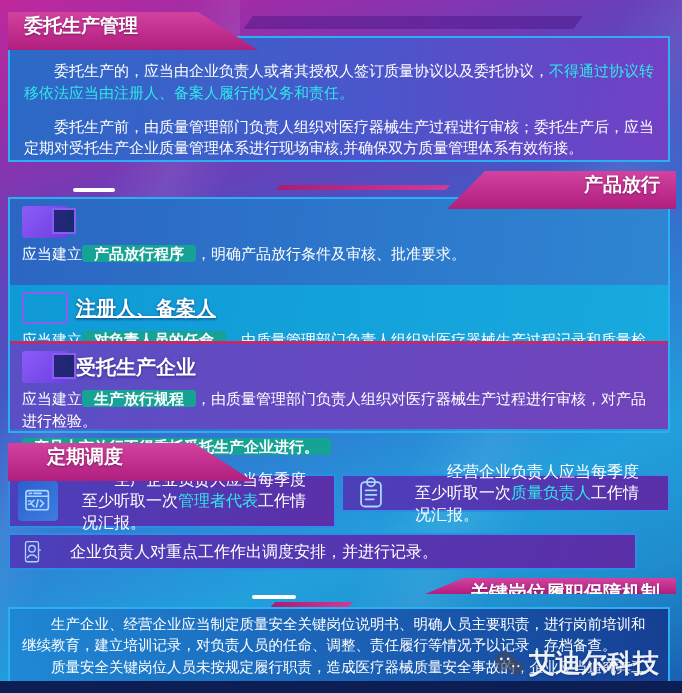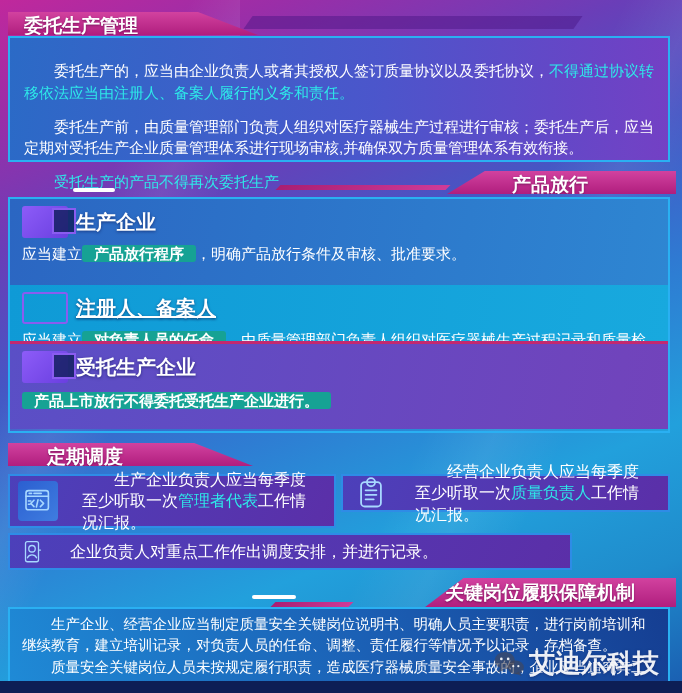--- a/index.html
+++ b/index.html
@@ -8,29 +8,29 @@
     position:relative;width:682px;height:693px;overflow:hidden;
     background:linear-gradient(158deg,#c0289c 0%,#9a2ea8 12%,#6a3eb8 26%,#4656c4 40%,#2f7ad2 55%,#22a0dc 72%,#1f8ccc 86%,#1a5cb0 100%);
     color:#fff;
   }
   .streak{position:absolute;pointer-events:none;}
   .streak.a{left:-60px;top:0;width:300px;height:693px;background:linear-gradient(115deg,rgba(255,255,255,0) 40%,rgba(255,255,255,.08) 50%,rgba(255,255,255,0) 60%);}
   .streak.b{left:300px;top:0;width:400px;height:693px;background:linear-gradient(115deg,rgba(255,255,255,0) 45%,rgba(255,255,255,.07) 55%,rgba(255,255,255,0) 65%);}
   .stripe-dark{position:absolute;left:248px;top:16px;width:330px;height:13px;background:rgba(70,20,130,.45);transform:skewX(-35deg);}
 
   
-  .banner{position:absolute;height:23px;line-height:28px;font-size:19px;font-weight:bold;
+  .banner{position:absolute;height:38px;line-height:28px;font-size:19px;font-weight:bold;
     background:linear-gradient(180deg,#d2429f 0%,#b01e7e 100%);color:#fff;z-index:5;
     text-shadow:0 1px 2px rgba(60,0,50,.5);box-sizing:border-box;}
   .banner-l{padding-left:16px;}
-  .banner-r{text-align:center;padding-right:16px;}
+  .banner-r{text-align:right;padding-right:16px;}
   #banner1{left:8px;top:12px;width:250px;clip-path:polygon(0 0,76% 0,100% 100%,0 100%);}
   #banner2{left:440px;top:171px;width:236px;clip-path:polygon(19% 0,100% 0,100% 100%,3% 100%);}
   #banner3{left:8px;top:443px;width:245px;clip-path:polygon(0 0,76% 0,100% 100%,0 100%);padding-left:39px;}
-  #banner4{left:420px;top:578px;width:256px;height:29px;line-height:29px;clip-path:polygon(17% 0,100% 0,100% 100%,2% 100%);}
+  #banner4{left:420px;top:578px;width:256px;height:16px;line-height:29px;clip-path:polygon(17% 0,100% 0,100% 100%,2% 100%);}
 
   .dash{position:absolute;height:4px;background:#fff;border-radius:2px;z-index:4;}
   #dash1{left:73px;top:188px;width:42px;}
   #dash2{left:252px;top:595px;width:44px;}
   .pinkline{position:absolute;height:5px;background:linear-gradient(90deg,#a91e72,#cf3b98);transform:skewX(-45deg);z-index:4;}
   #pinkline1{left:278px;top:185px;width:170px;}
   #pinkline2{left:273px;top:602px;width:78px;}
 
   
   .box{position:absolute;left:8px;width:662px;border:2px solid #2ab0f2;box-sizing:border-box;z-index:3;}
@@ -56,21 +56,21 @@
   .subline{font-size:15px;line-height:22px;margin-top:2px;}
   .hl{background:#16a294;border-radius:3px;padding:0 12px;font-weight:bold;}
   .subline.onlyhl{margin-top:4px;}
 
   
   .card{position:absolute;border:2px solid #2e8ce6;box-sizing:border-box;z-index:3;
     background:linear-gradient(115deg,#4c40ba 0%,#5b2fa8 100%);
     display:flex;align-items:center;gap:8px;padding:4px 8px;}
   #card1{left:8px;top:474px;width:328px;height:54px;}
   #card2{left:341px;top:474px;width:329px;height:38px;}
-  #card3{left:8px;top:533px;width:564px;height:37px;}
+  #card3{left:8px;top:533px;width:629px;height:37px;}
   .card p{margin:16px;font-size:16px;line-height:1.35;text-indent:2em;}
   #card3 p{text-indent:0;}
   .icon-tile{width:40px;height:40px;flex-shrink:0;border-radius:4px;display:flex;align-items:center;justify-content:center;
     background:linear-gradient(135deg,#2b5fd0,#3f7de0);}
   .icon-plain{width:40px;height:40px;flex-shrink:0;display:flex;align-items:center;justify-content:center;}
   .icon-sm{width:28px;height:28px;flex-shrink:0;display:flex;align-items:center;justify-content:center;}
   svg.lineicon{stroke:#a8d8ff;fill:none;stroke-width:2;stroke-linecap:round;stroke-linejoin:round;}
 
   #box4{top:607px;height:78px;padding:4px 12px;
     background:linear-gradient(70deg,#1f8ad6 0%,#1b5fb4 55%,#153e92 100%);}
@@ -86,46 +86,45 @@
 
 <div id="canvas">
   <div class="streak a"></div>
   <div class="streak b"></div>
   <div class="stripe-dark"></div>
 
   <div id="banner1" class="banner banner-l">委托生产管理</div>
   <div id="box1" class="box">
     <p><span>委托生产的，应当由企业负责人或者其授权人签订质量协议以及委托协议，</span><span class="cyan">不得通过协议转移依法应当由注册人、备案人履行的义务和责任。</span></p>
     <p>委托生产前，由质量管理部门负责人组织对医疗器械生产过程进行审核；委托生产后，应当定期对受托生产企业质量管理体系进行现场审核,并确保双方质量管理体系有效衔接。</p>
-    <p class="cyan">受托生产的产品不得再次委托生产。</p>
   </div>
 
   <div id="dash1" class="dash"></div>
   <div id="pinkline1" class="pinkline"></div>
   <div id="banner2" class="banner banner-r">产品放行</div>
   <div id="box2" class="box">
     <div id="regA" class="reg">
       <div class="subhead">
         <span class="bullet"></span>
-        <span class="subtitle">生产企业</span>
       </div>
       <div class="subline"><span>应当建立</span><span class="hl">产品放行程序</span><span>，明确产品放行条件及审核、批准要求。</span></div>
     </div>
     <div id="regB" class="reg">
       <div class="subhead">
         <span class="bullet outline"></span>
         <span class="subtitle">注册人、备案人</span>
       </div>
       <div class="subline"><span>应当建立</span><span class="hl">对负责人员的任命</span><span>，由质量管理部门负责人组织对医疗器械生产过程记录和质量检验结果进行审核。</span></div>
     </div>
     <div id="regC" class="reg">
       <div class="subhead">
         <span class="bullet"></span>
         <span class="subtitle">受托生产企业</span>
       </div>
+      <div class="subline"><span>应当建立</span><span class="hl">生产放行规程</span><span>，由质量管理部门负责人组织对医疗器械生产过程进行审核，对产品进行检验。</span></div>
       <div class="subline onlyhl"><span class="hl">产品上市放行不得委托受托生产企业进行。</span></div>
     </div>
   </div>
 
   <div id="banner3" class="banner banner-l">定期调度</div>
   <div id="card1" class="card">
     <span class="icon-tile">
       <svg class="lineicon" width="32" height="32" viewBox="0 0 40 40">
         <rect x="5" y="7" width="28" height="24" rx="3"></rect>
         <line x1="5" y1="14" x2="33" y2="14"></line>

